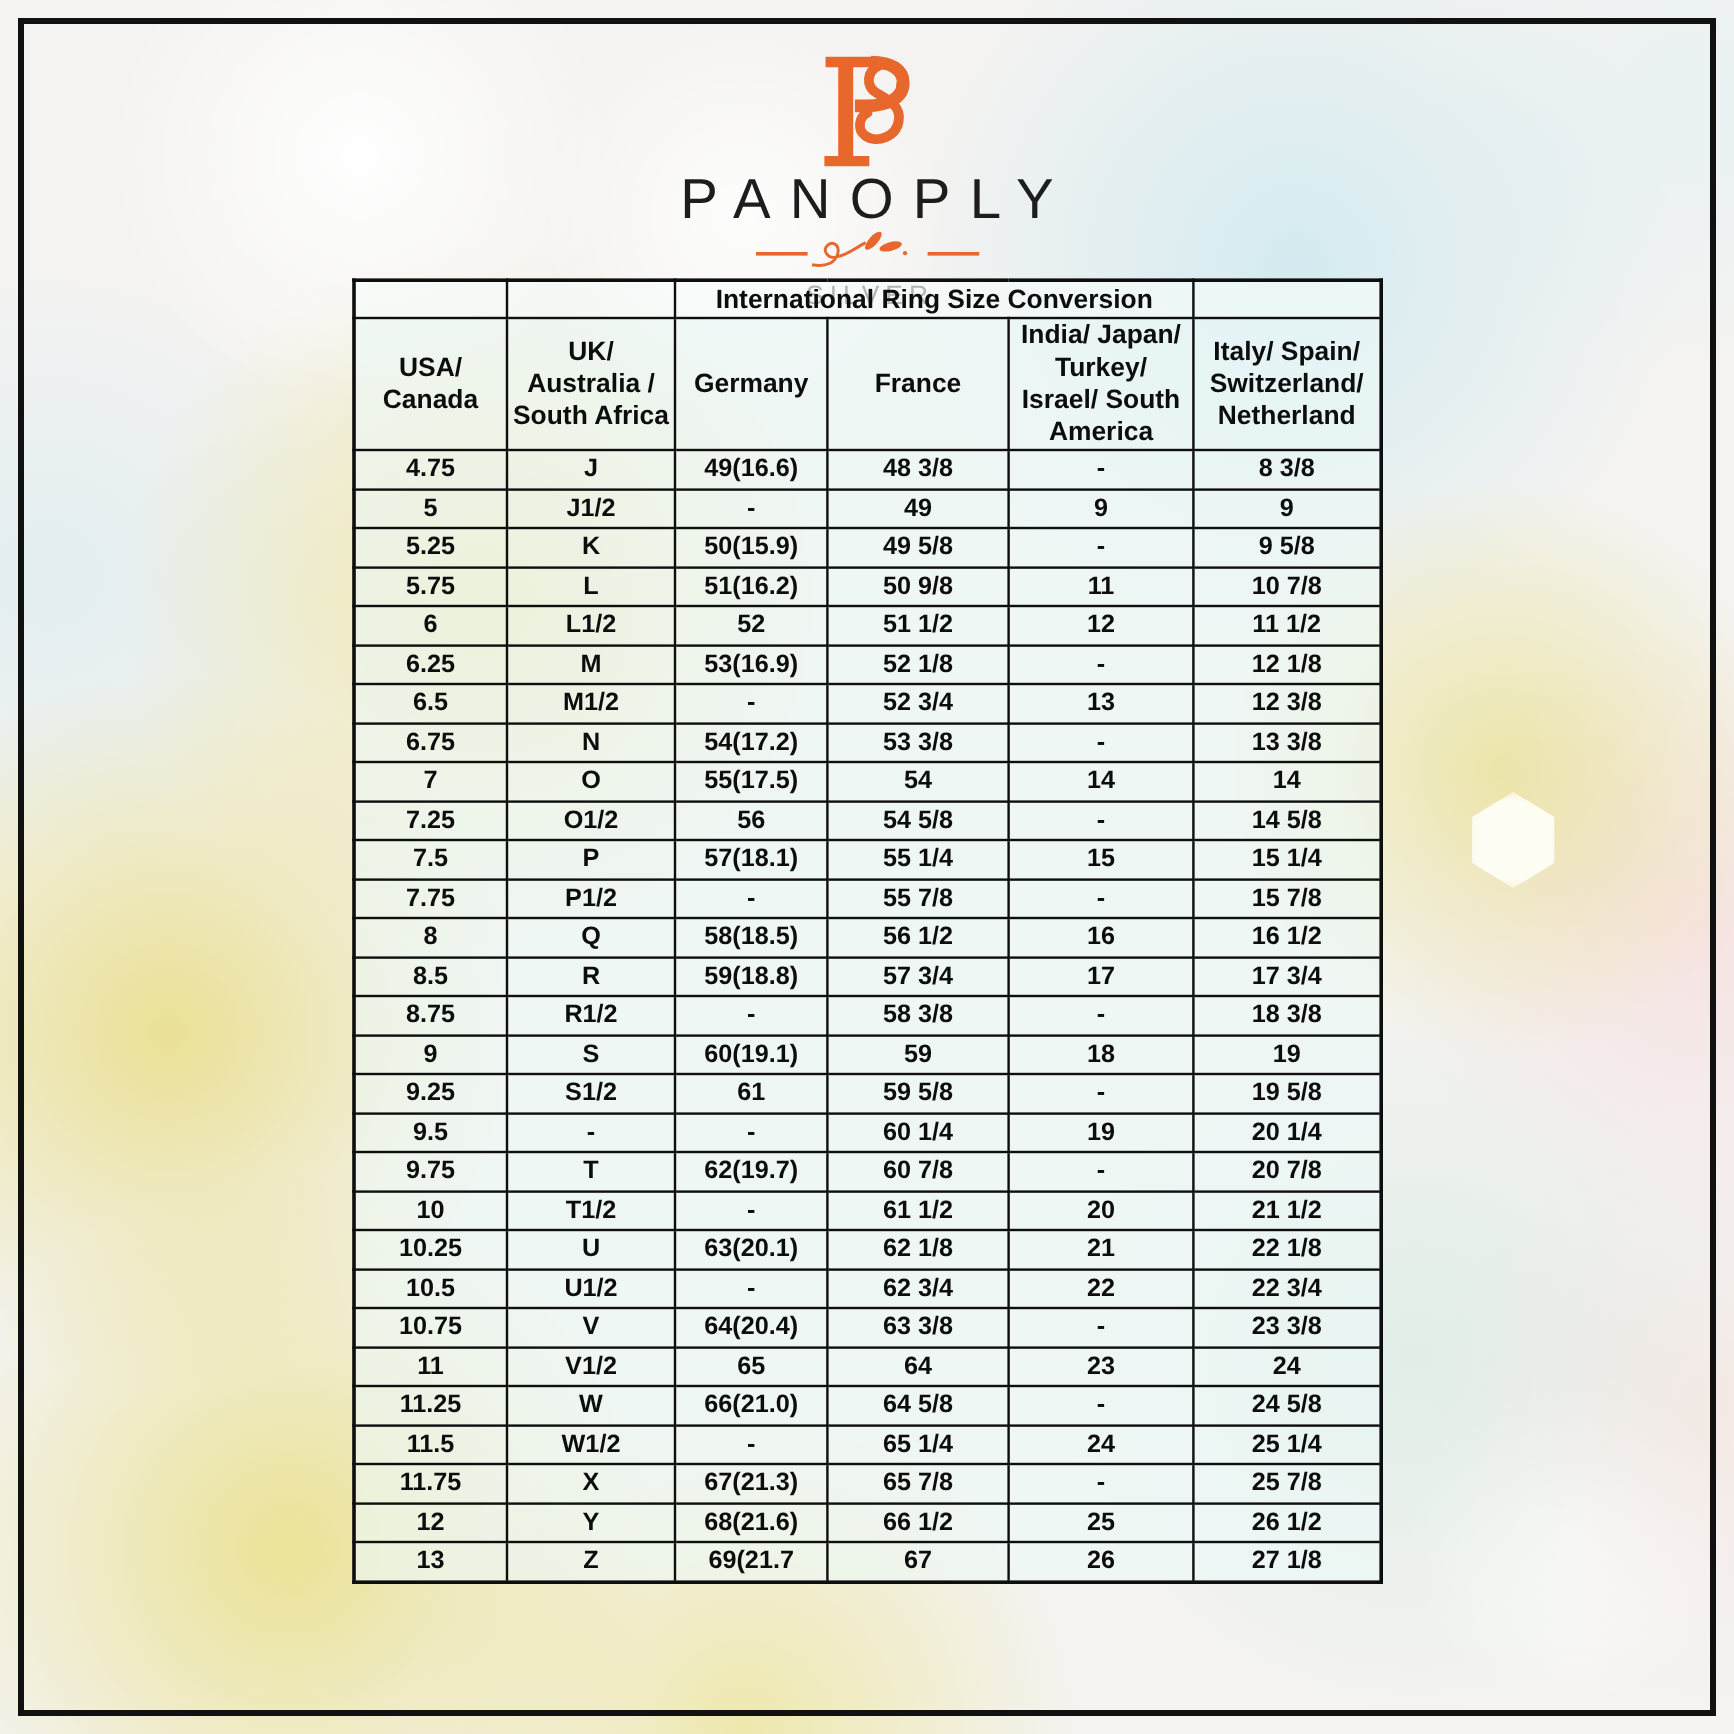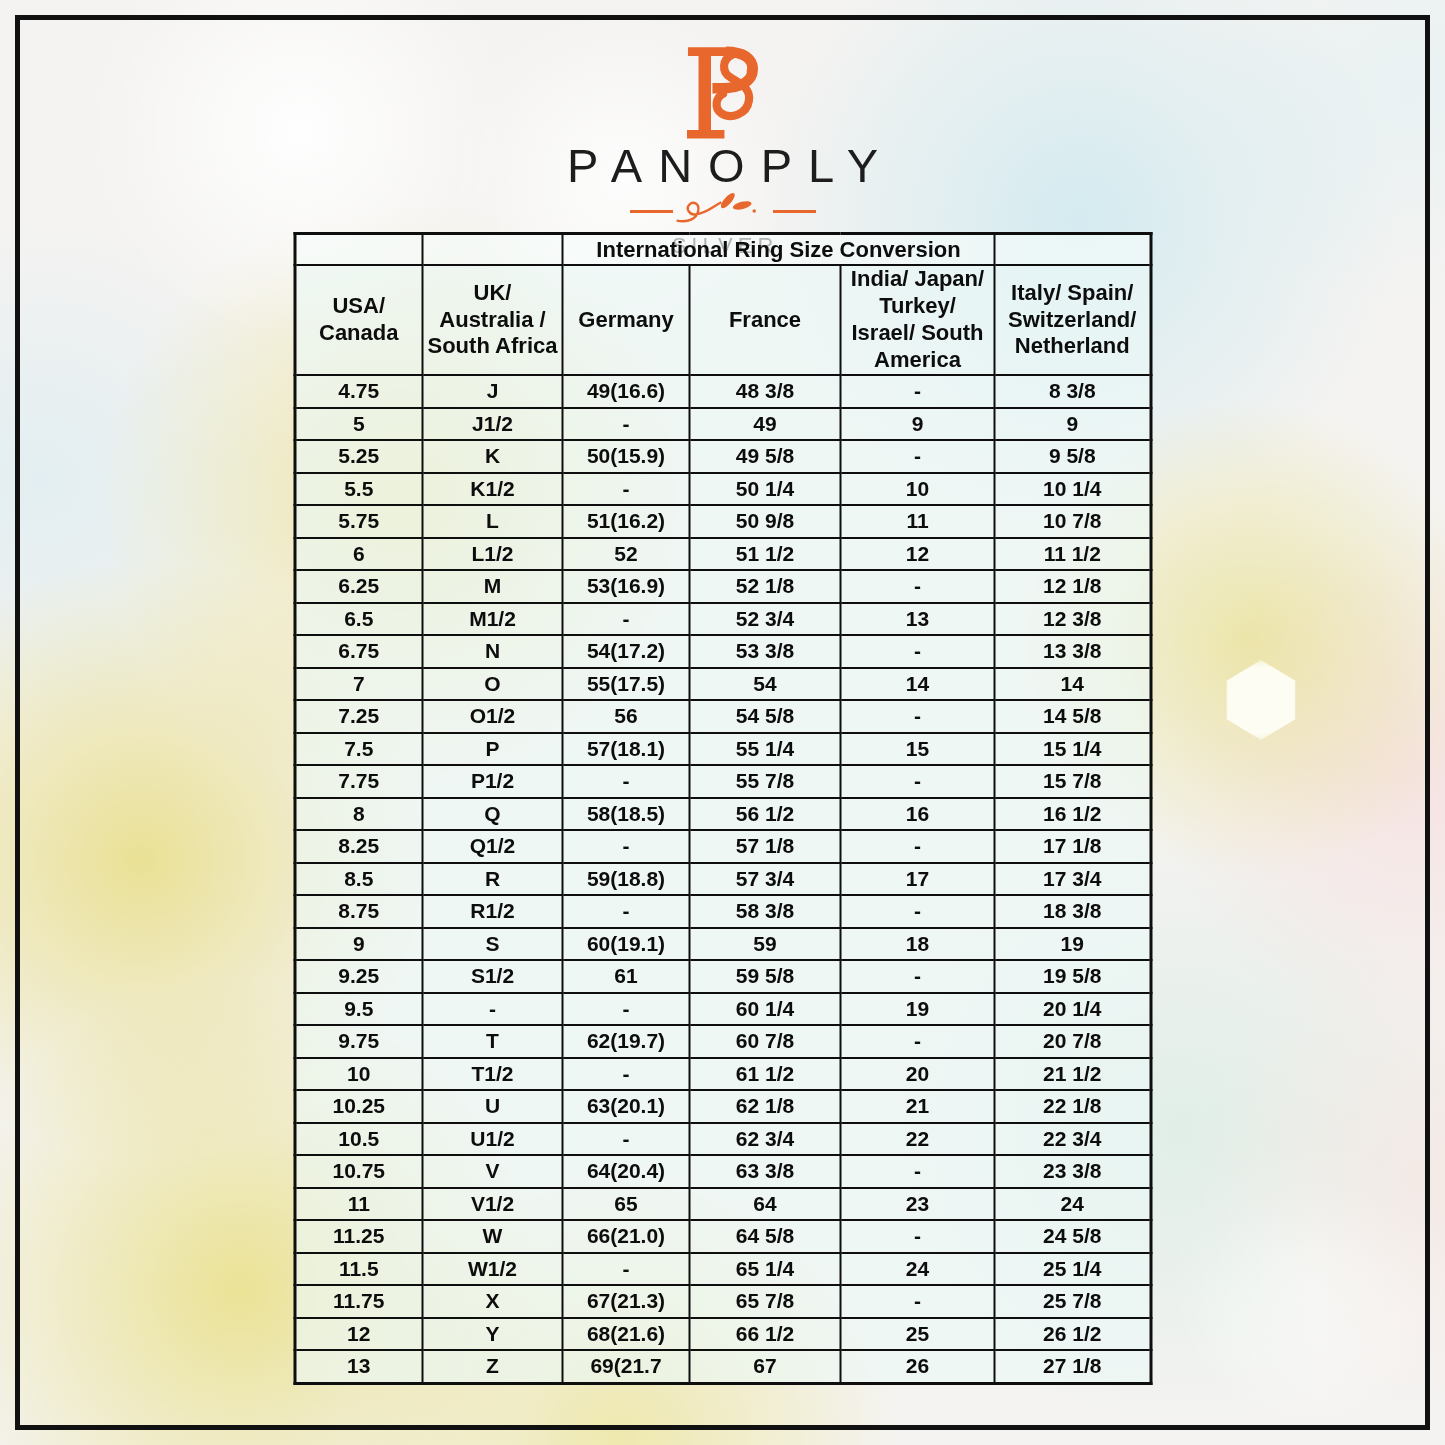--- a/index.html
+++ b/index.html
@@ -151,28 +151,20 @@
           </tr>
           <tr>
             <td>5.25</td>
             <td>K</td>
             <td>50(15.9)</td>
             <td>49 5/8</td>
             <td>-</td>
             <td>9 5/8</td>
           </tr>
           <tr>
-            <td>5.5</td>
-            <td>K1/2</td>
-            <td>-</td>
-            <td>50 1/4</td>
-            <td>10</td>
-            <td>10 1/4</td>
-          </tr>
-          <tr>
             <td>5.75</td>
             <td>L</td>
             <td>51(16.2)</td>
             <td>50 9/8</td>
             <td>11</td>
             <td>10 7/8</td>
           </tr>
           <tr>
             <td>6</td>
             <td>L1/2</td>
@@ -239,28 +231,20 @@
           </tr>
           <tr>
             <td>8</td>
             <td>Q</td>
             <td>58(18.5)</td>
             <td>56 1/2</td>
             <td>16</td>
             <td>16 1/2</td>
           </tr>
           <tr>
-            <td>8.25</td>
-            <td>Q1/2</td>
-            <td>-</td>
-            <td>57 1/8</td>
-            <td>-</td>
-            <td>17 1/8</td>
-          </tr>
-          <tr>
             <td>8.5</td>
             <td>R</td>
             <td>59(18.8)</td>
             <td>57 3/4</td>
             <td>17</td>
             <td>17 3/4</td>
           </tr>
           <tr>
             <td>8.75</td>
             <td>R1/2</td>

